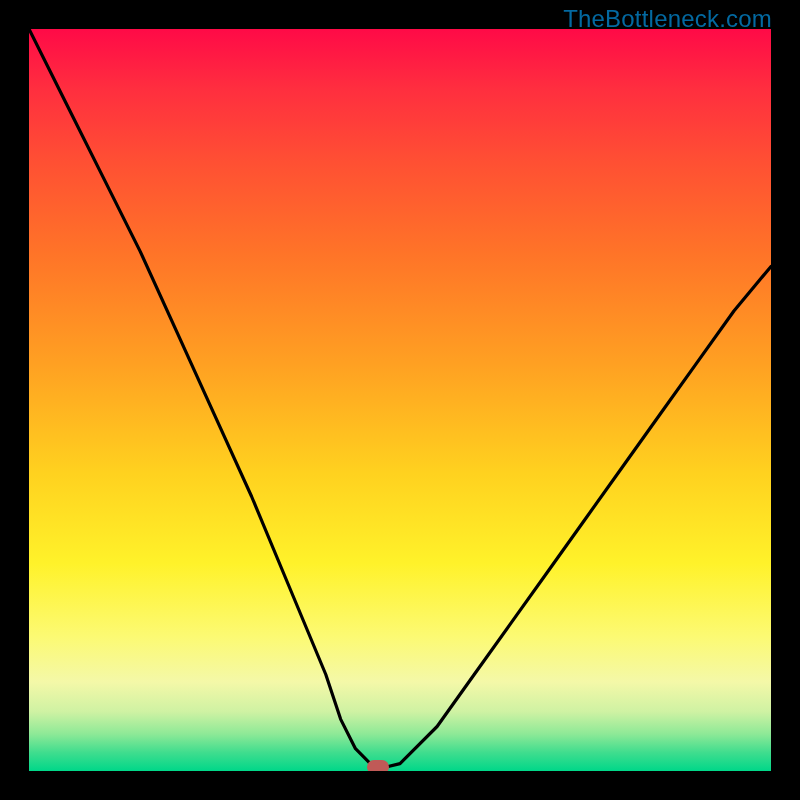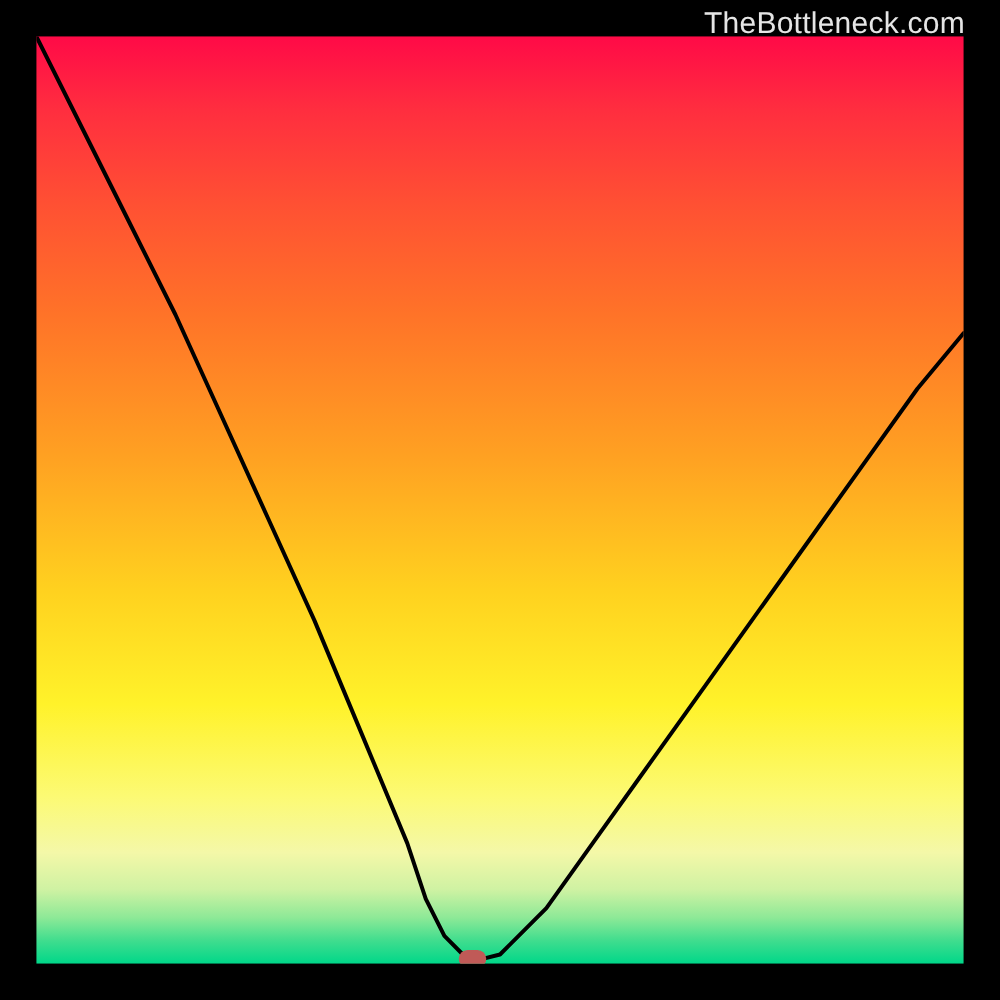--- a/index.html
+++ b/index.html
@@ -61,21 +61,21 @@
     position: absolute;
     width: 22px;
     height: 14px;
     border-radius: 7px;
     background: #c05a57;
   }
   .watermark {
     position: absolute;
     top: 5px;
     right: 28px;
-    color: #e5e5e5;
+    color: #0369a1;
     font-size: 24px;
     font-weight: 500;
     letter-spacing: 0.2px;
   }
 </style>
 </head>
 <body>
 
 <div class="frame">
 

